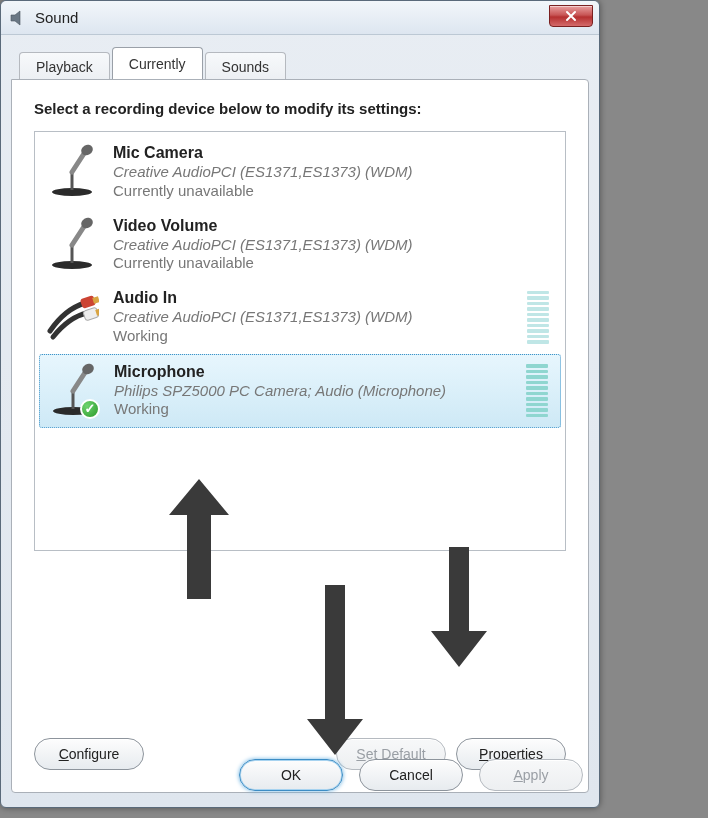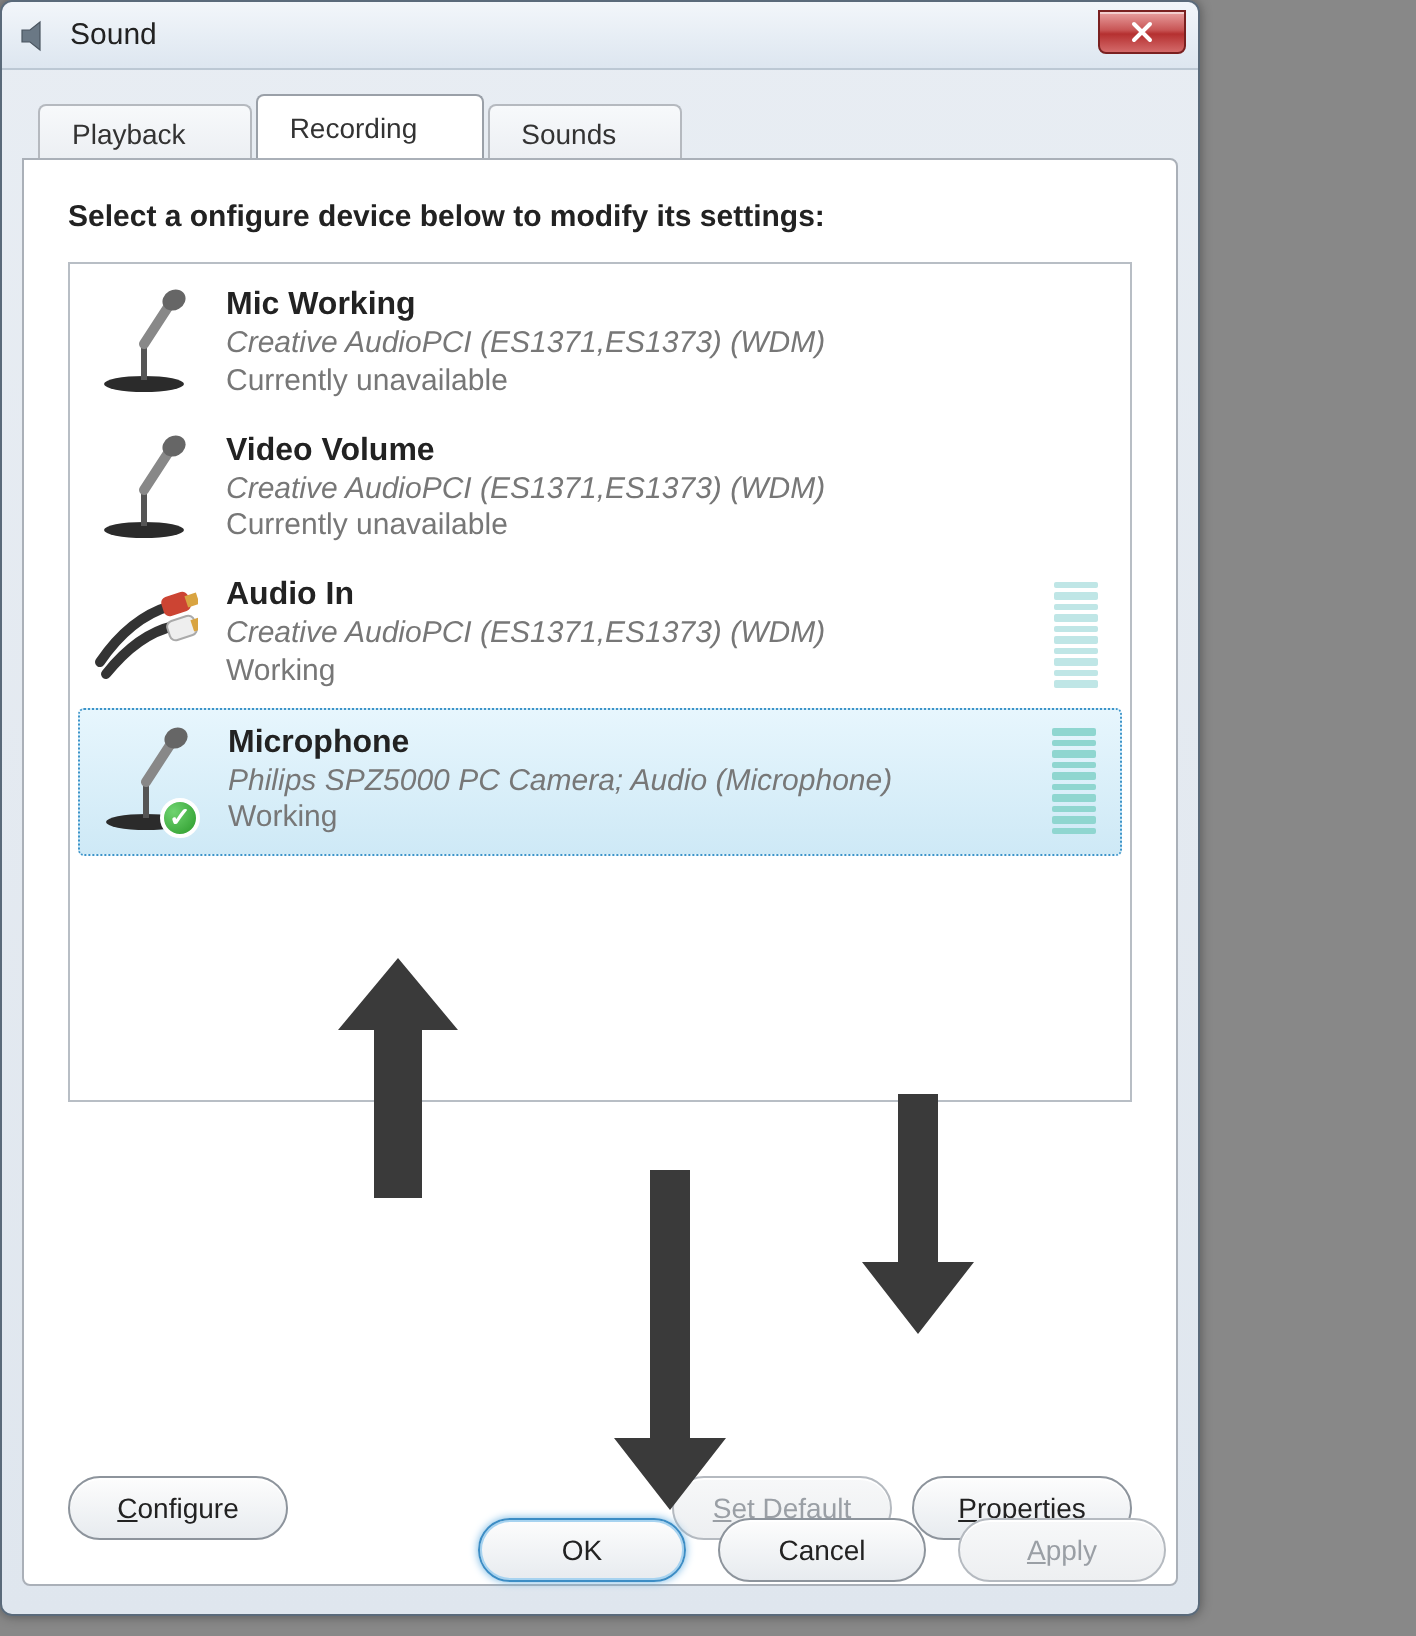--- a/index.html
+++ b/index.html
@@ -60,21 +60,21 @@
     left: 10px; right: 10px; top: 44px; bottom: 14px;
   }
   .tabs {
     display: flex;
     align-items: flex-end;
     height: 34px;
     padding-left: 8px;
     gap: 0;
   }
   .tab {
-    padding: 6px 32px 5px 16px;
+    padding: 6px 16px 5px 16px;
     border: 1px solid #b5b9bf;
     border-bottom: none;
     border-radius: 4px 4px 0 0;
     background: linear-gradient(to bottom, #f7f9fb, #eceff3);
     color: #333;
     font-size: 14px;
     margin-right: 2px;
     position: relative;
     top: 1px;
   }
@@ -240,40 +240,40 @@
       <svg width="14" height="12" viewBox="0 0 14 12">
           <path d="M3 2 L11 10 M11 2 L3 10" stroke="#fff" stroke-width="2" stroke-linecap="round"></path>
         </svg>
     </div>
   </div>
 
   <div class="client">
 
     <div class="tabs">
       <div class="tab">Playback</div>
-      <div class="tab active">Recording</div>
+      <div class="tab active">Currently</div>
       <div class="tab">Sounds</div>
     </div>
 
     <div class="tabpanel">
-      <div class="instruction">Select a onfigure device below to modify its settings:</div>
+      <div class="instruction">Select a recording device below to modify its settings:</div>
 
       <div class="device-list">
 
         <div class="device">
           <div class="icon">
             <svg class="mic-svg" viewBox="0 0 54 54">
               <ellipse cx="27" cy="48" rx="20" ry="4" fill="#2b2b2b"></ellipse>
               <path d="M27 46 L27 28" stroke="#555" stroke-width="3"></path>
               <path d="M27 28 L40 8" stroke="#888" stroke-width="5" stroke-linecap="round"></path>
               <ellipse cx="42" cy="6" rx="6" ry="5" fill="#666" transform="rotate(-30 42 6)"></ellipse>
             </svg>
           </div>
           <div class="meta">
-            <div class="name">Mic Working</div>
+            <div class="name">Mic Camera</div>
             <div class="desc">Creative AudioPCI (ES1371,ES1373) (WDM)</div>
             <div class="status">Currently unavailable</div>
           </div>
         </div>
 
         <div class="device">
           <div class="icon">
             <svg class="mic-svg" viewBox="0 0 54 54">
               <ellipse cx="27" cy="48" rx="20" ry="4" fill="#2b2b2b"></ellipse>
               <path d="M27 46 L27 28" stroke="#555" stroke-width="3"></path>

